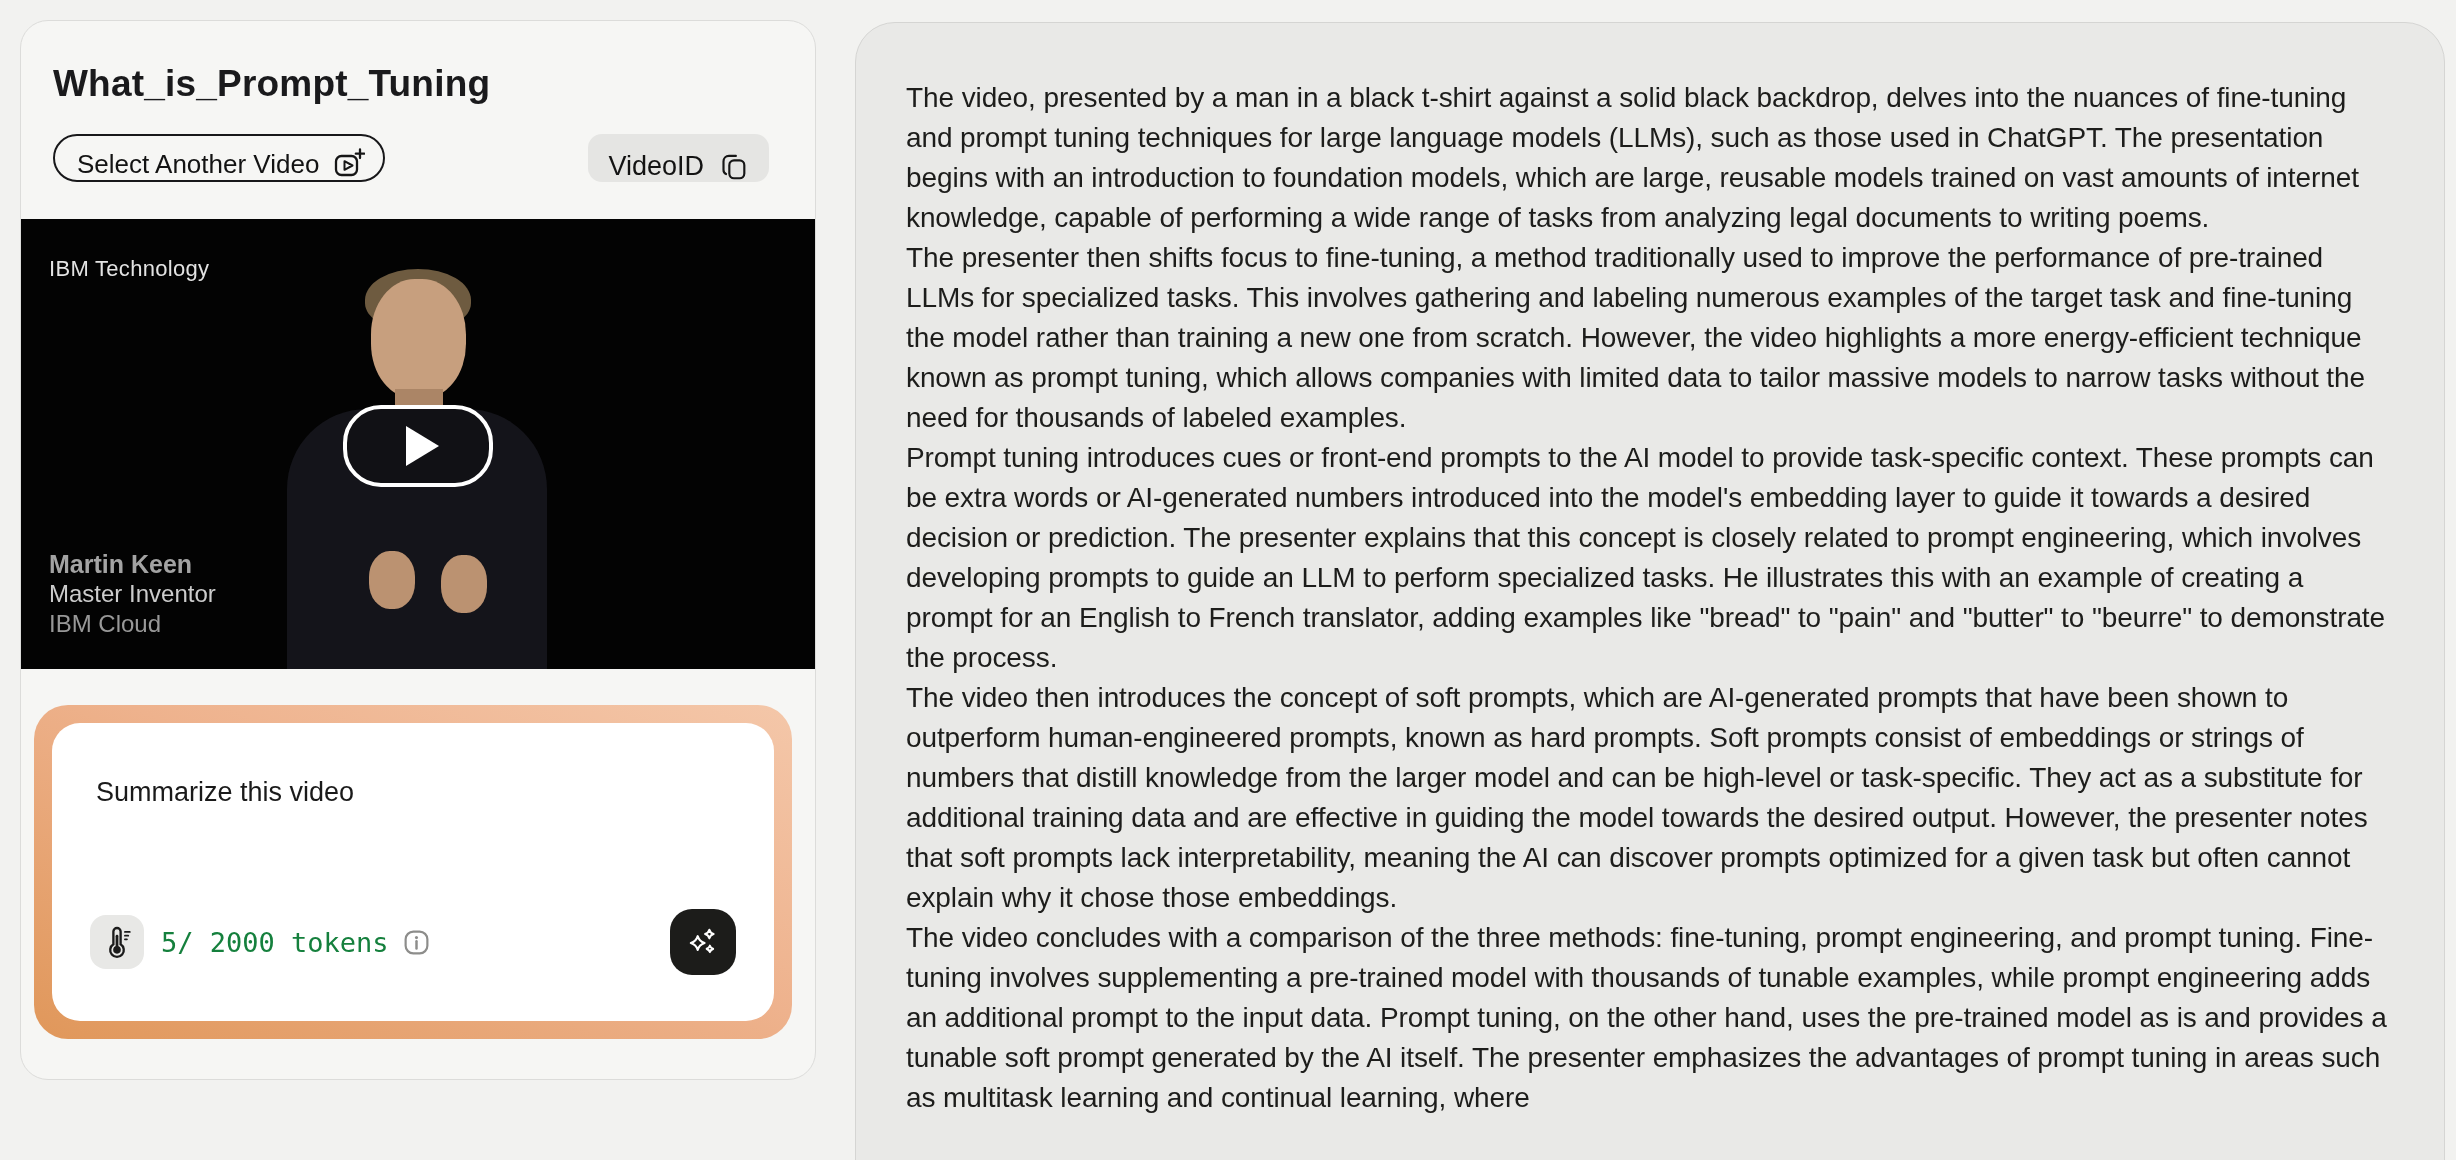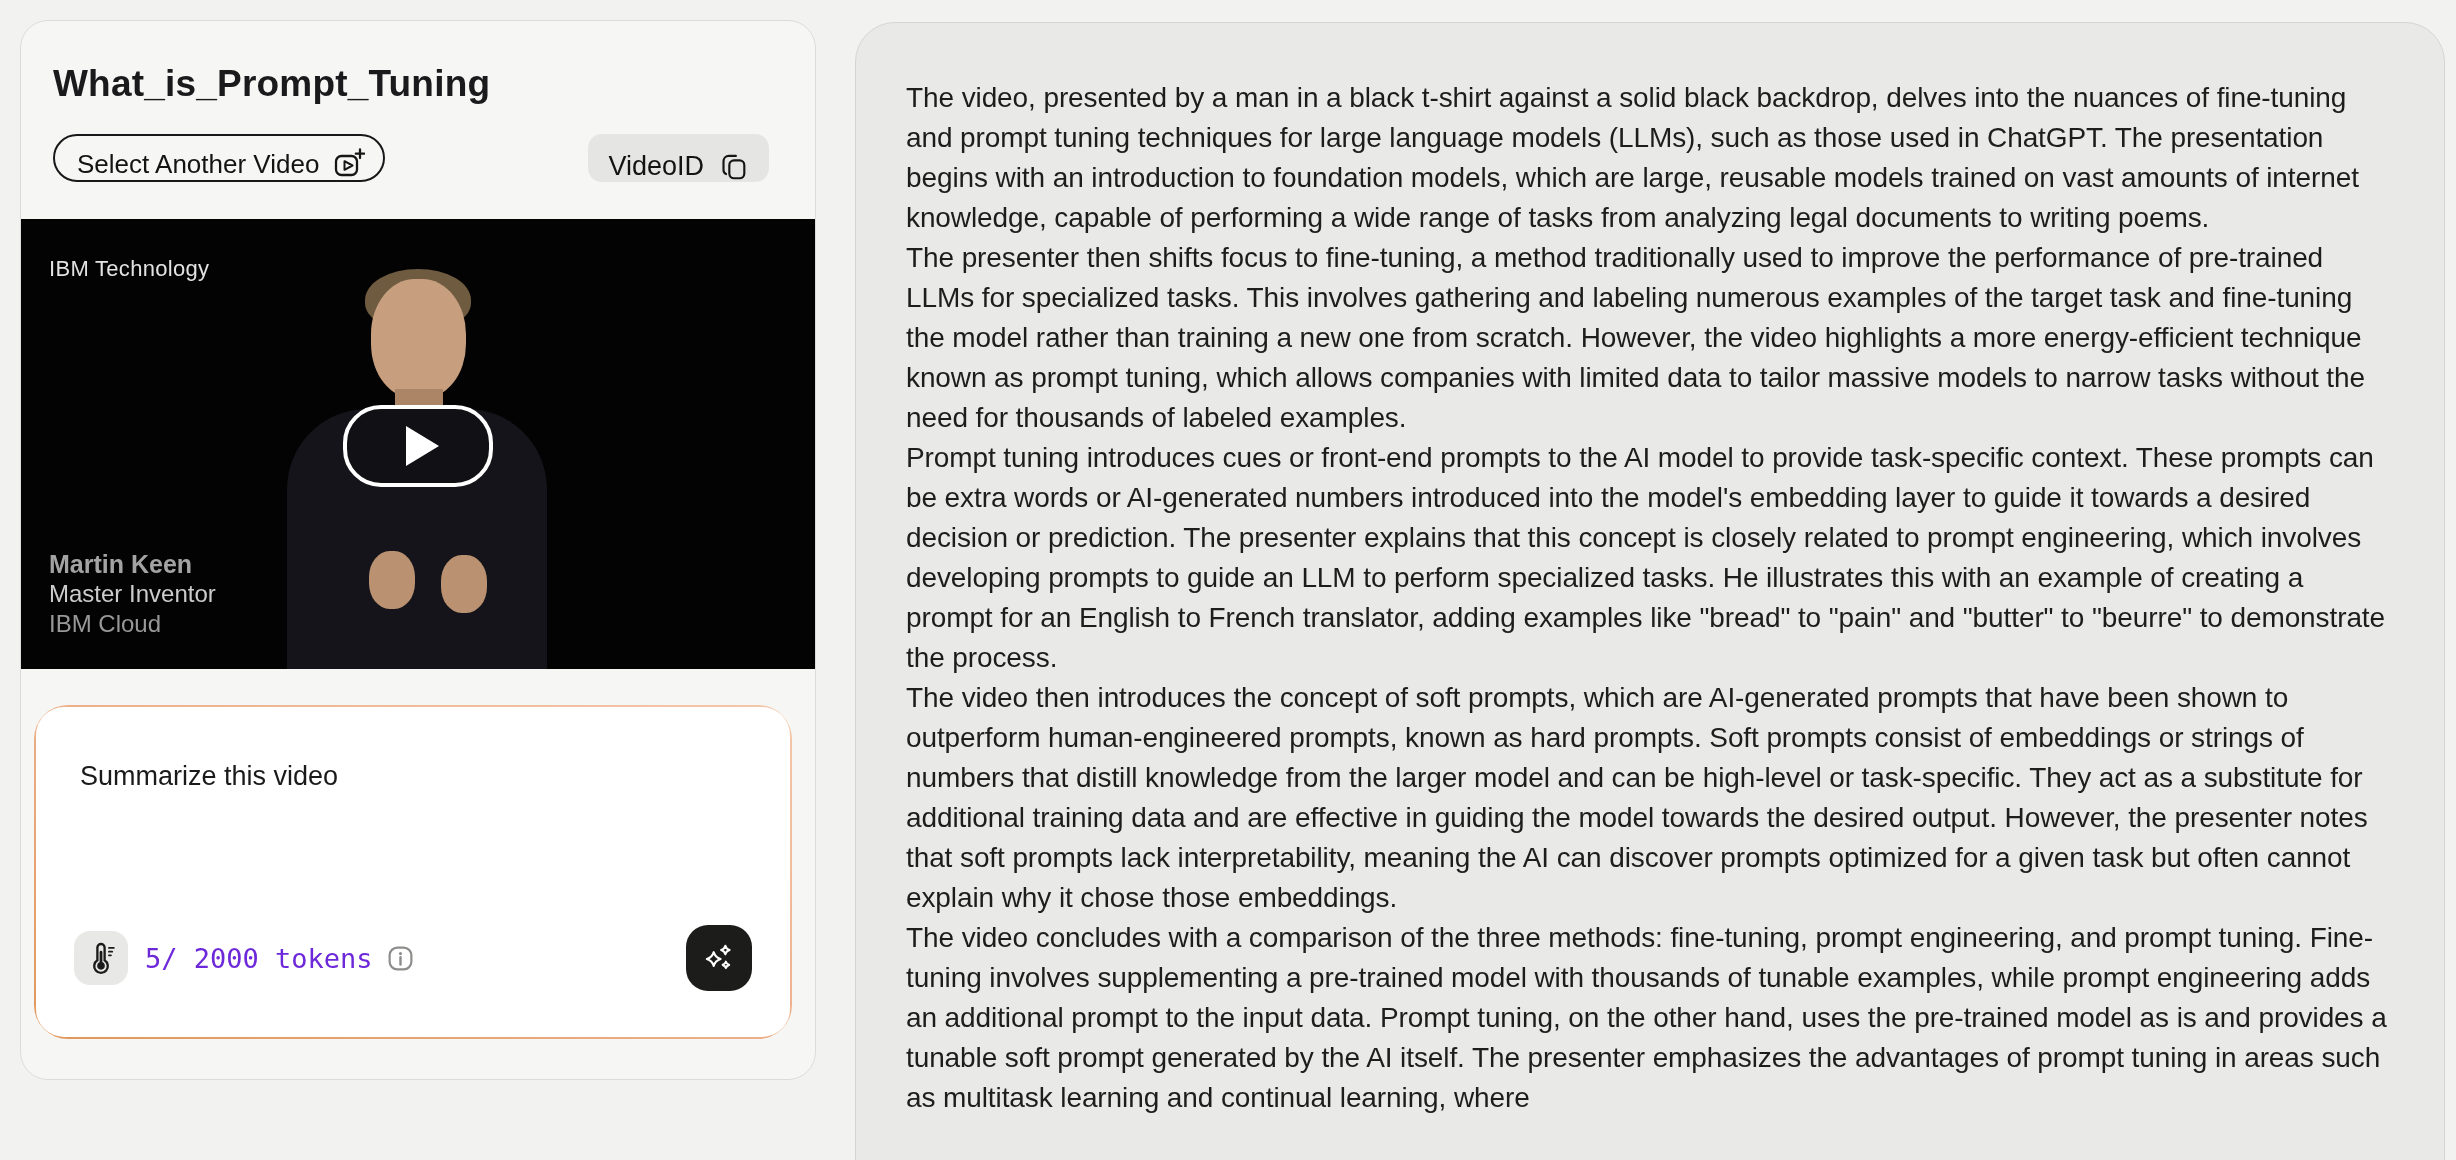--- a/index.html
+++ b/index.html
@@ -53,28 +53,28 @@
   .play-btn{
     position:absolute;left:50%;top:186px;transform:translateX(-50%);
     width:150px;height:82px;border:4px solid #ffffff;border-radius:38px;
     background:rgba(8,8,8,.25);display:flex;align-items:center;justify-content:center;
     cursor:pointer;box-sizing:border-box;
   }
   .play-tri{width:0;height:0;border-left:33px solid #ffffff;border-top:20px solid transparent;border-bottom:20px solid transparent;margin-left:9px;}
   
   .prompt-wrap{
     position:absolute;left:13px;right:23px;top:684px;height:334px;
-    border-radius:34px;padding:2px;box-sizing:border-box;
+    border-radius:34px;padding:18px;box-sizing:border-box;
     background:linear-gradient(205deg,#f4c7a9 0%,#eeb28d 45%,#e0975a 100%);
   }
   .prompt-inner{width:100%;height:100%;background:#ffffff;border-radius:28px;position:relative;box-sizing:border-box;}
   .prompt-text{position:absolute;left:44px;top:54px;right:40px;font-size:27px;color:#1a1a1a;outline:none;}
   .prompt-footer{position:absolute;left:38px;right:38px;bottom:46px;display:flex;align-items:center;}
   .temp-chip{width:54px;height:54px;background:#e8e8e6;border-radius:16px;display:flex;align-items:center;justify-content:center;cursor:pointer;border:none;}
-  .tokens{margin-left:17px;font-family:"DejaVu Sans Mono", monospace;font-size:27px;color:#6d28d9;}
+  .tokens{margin-left:17px;font-family:"DejaVu Sans Mono", monospace;font-size:27px;color:#15803d;}
   .info-ic{margin-left:13px;display:flex;align-items:center;cursor:pointer;}
   .send-btn{margin-left:auto;width:66px;height:66px;background:#1c1c1a;border:none;border-radius:22px;display:flex;align-items:center;justify-content:center;cursor:pointer;}
   
   .right-panel{
     position:absolute;left:855px;top:22px;width:1590px;height:1400px;
     background:#e9e9e7;border:1px solid #d5d5d3;border-radius:40px;
     box-sizing:border-box;padding:55px 48px 0 50px;
   }
   .summary p{
     margin:0;font-size:28px;line-height:40px;color:#1d1d1b;max-width:1492px;letter-spacing:-0.1px;

